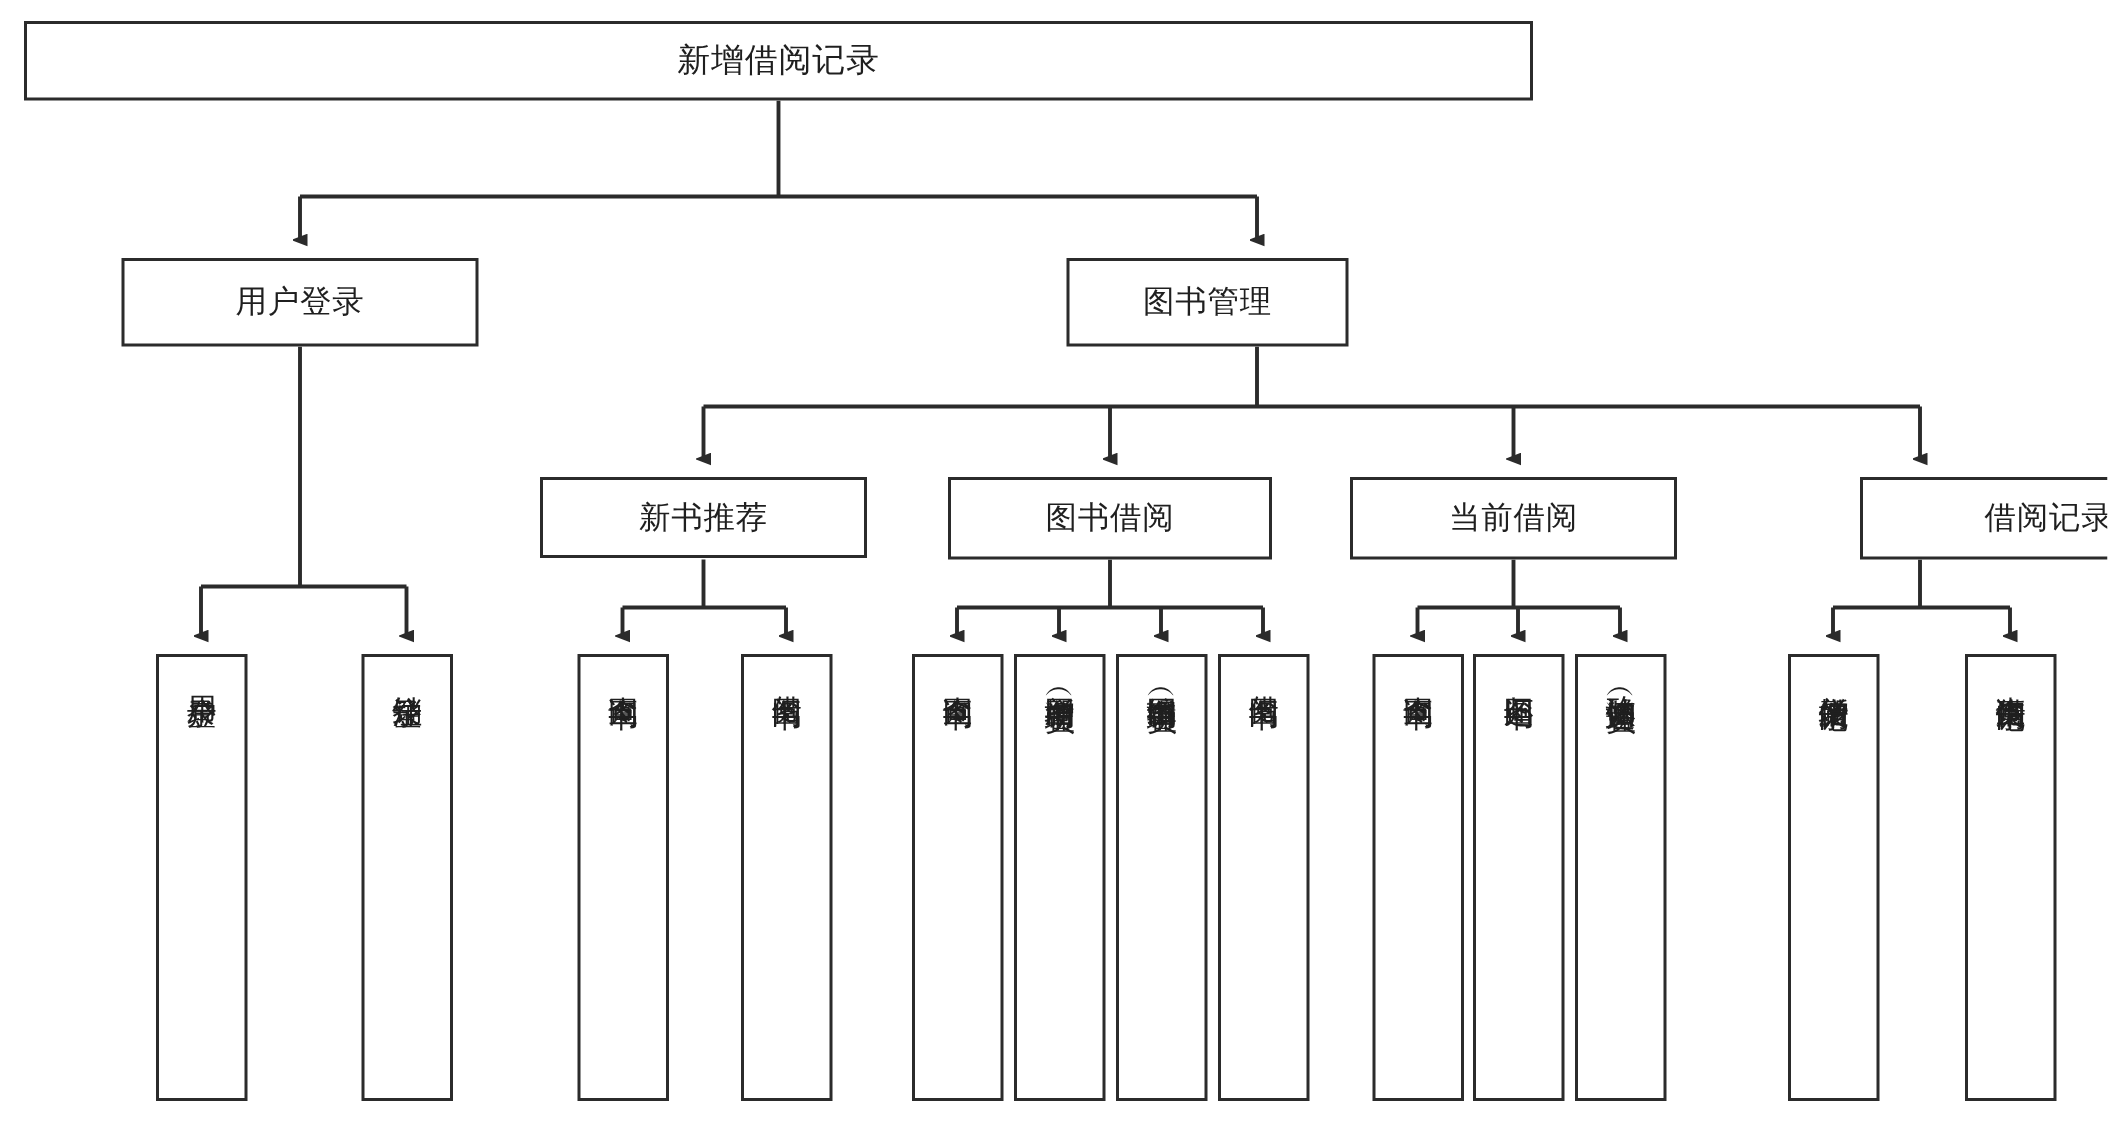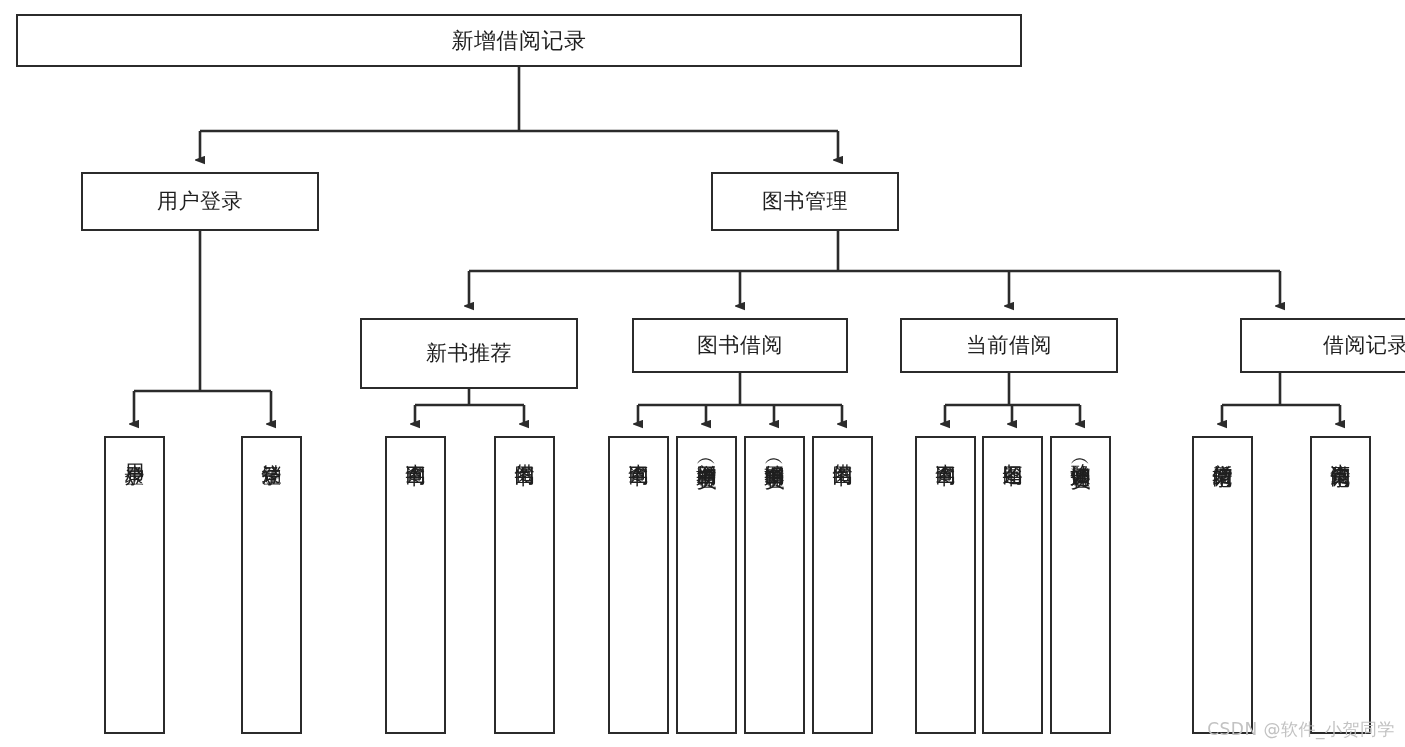--- a/index.html
+++ b/index.html
@@ -133,21 +133,21 @@
     <span class="node-label">新增借阅记录</span>
   </div>
 
   <div class="node level2" style="left:81px; top:172px; width:238px; height:59px;">
     <span class="node-label">用户登录</span>
   </div>
   <div class="node level2" style="left:711px; top:172px; width:188px; height:59px;">
     <span class="node-label">图书管理</span>
   </div>
 
-  <div class="node level3" style="left:360px; top:318px; width:218px; height:71px;">
+  <div class="node level3" style="left:360px; top:318px; width:218px; height:54px;">
     <span class="node-label">新书推荐</span>
   </div>
   <div class="node level3" style="left:900px; top:318px; width:218px; height:55px;">
     <span class="node-label">当前借阅</span>
   </div>
   <div class="node level3" style="left:632px; top:318px; width:216px; height:55px;">
     <span class="node-label">图书借阅</span>
   </div>
   <div class="node level3" style="left:1240px; top:318px; width:252px; height:55px;">
     <span class="node-label">借阅记录</span>
@@ -190,15 +190,14 @@
     <span class="node-label">确认归还（管理员）</span>
   </div>
 
   <div class="node leaf" style="left:1192px; top:436px; width:61px; height:298px;">
     <span class="node-label">新增借阅记录</span>
   </div>
   <div class="node leaf" style="left:1310px; top:436px; width:61px; height:298px;">
     <span class="node-label">查询借阅记录</span>
   </div>
 
-  <div id="watermark">CSDN @软件_小贺同学</div>
 
 </div>
 
 </body></html>

